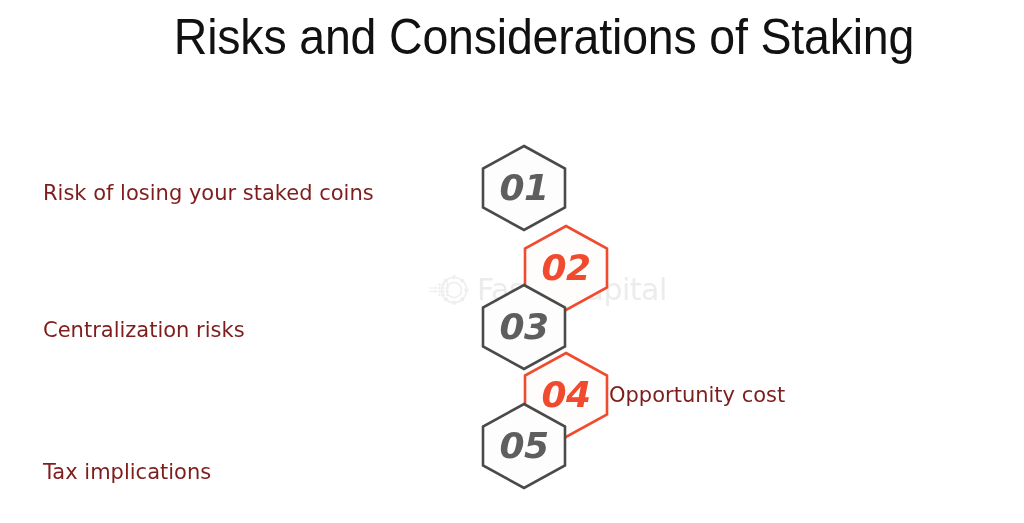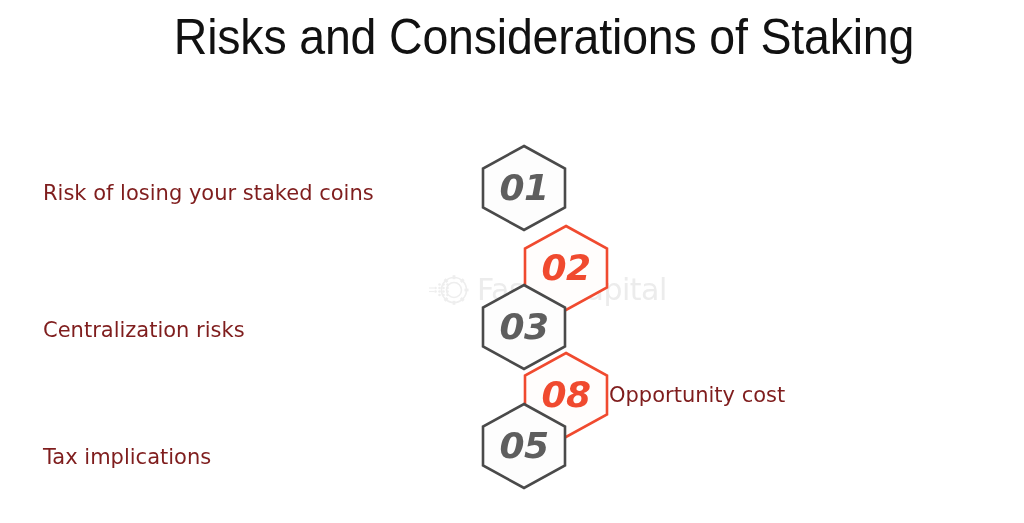--- a/index.html
+++ b/index.html
@@ -185,33 +185,33 @@
       <svg viewBox="0 0 86 88">
         <polygon points="43,2 84,24.5 84,63.5 43,86 2,63.5 2,24.5" fill="#fdfdfd" stroke="#4a4a4a" stroke-width="2.6" stroke-linejoin="miter"></polygon>
       </svg>
       <div class="hex-num">03</div>
     </div>
 
     <div class="hex-node red" style="left:491px; top:351px;">
       <svg viewBox="0 0 86 88">
         <polygon points="43,2 84,24.5 84,63.5 43,86 2,63.5 2,24.5" fill="#fffdfc" stroke="#f04a2f" stroke-width="2.6" stroke-linejoin="miter"></polygon>
       </svg>
-      <div class="hex-num">08</div>
+      <div class="hex-num">04</div>
     </div>
 
     <div class="hex-node gray" style="left:449px; top:402px;">
       <svg viewBox="0 0 86 88">
         <polygon points="43,2 84,24.5 84,63.5 43,86 2,63.5 2,24.5" fill="#fdfdfd" stroke="#4a4a4a" stroke-width="2.6" stroke-linejoin="miter"></polygon>
       </svg>
       <div class="hex-num">05</div>
     </div>
   </div>
 
   <div class="hex-label left" style="left:11px; top:180px;">Risk of losing your staked coins</div>
 
 
   <div class="hex-label left" style="left:11px; top:317px;">Centralization risks</div>
 
   <div class="hex-label right" style="left:577px; top:382px;">Opportunity cost</div>
 
-  <div class="hex-label left" style="left:11px; top:444px;">Tax implications</div>
+  <div class="hex-label left" style="left:11px; top:459px;">Tax implications</div>
 
 </div>
 
 </body></html>

